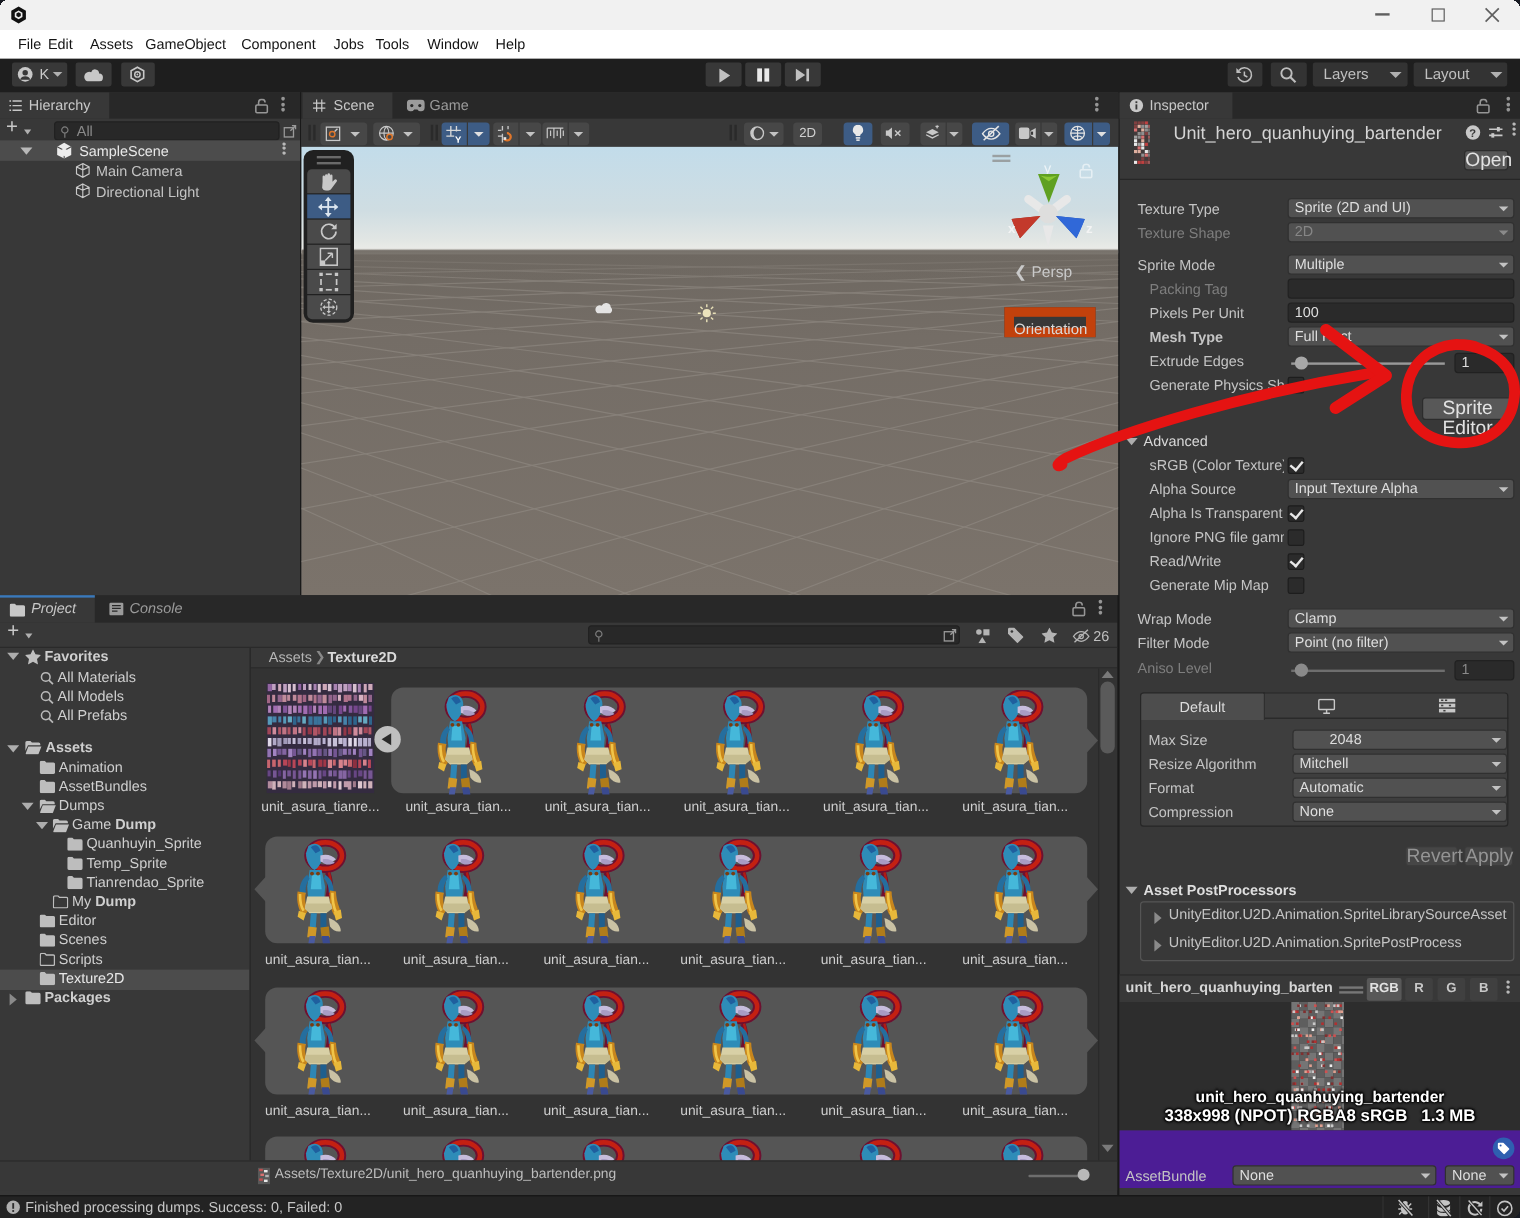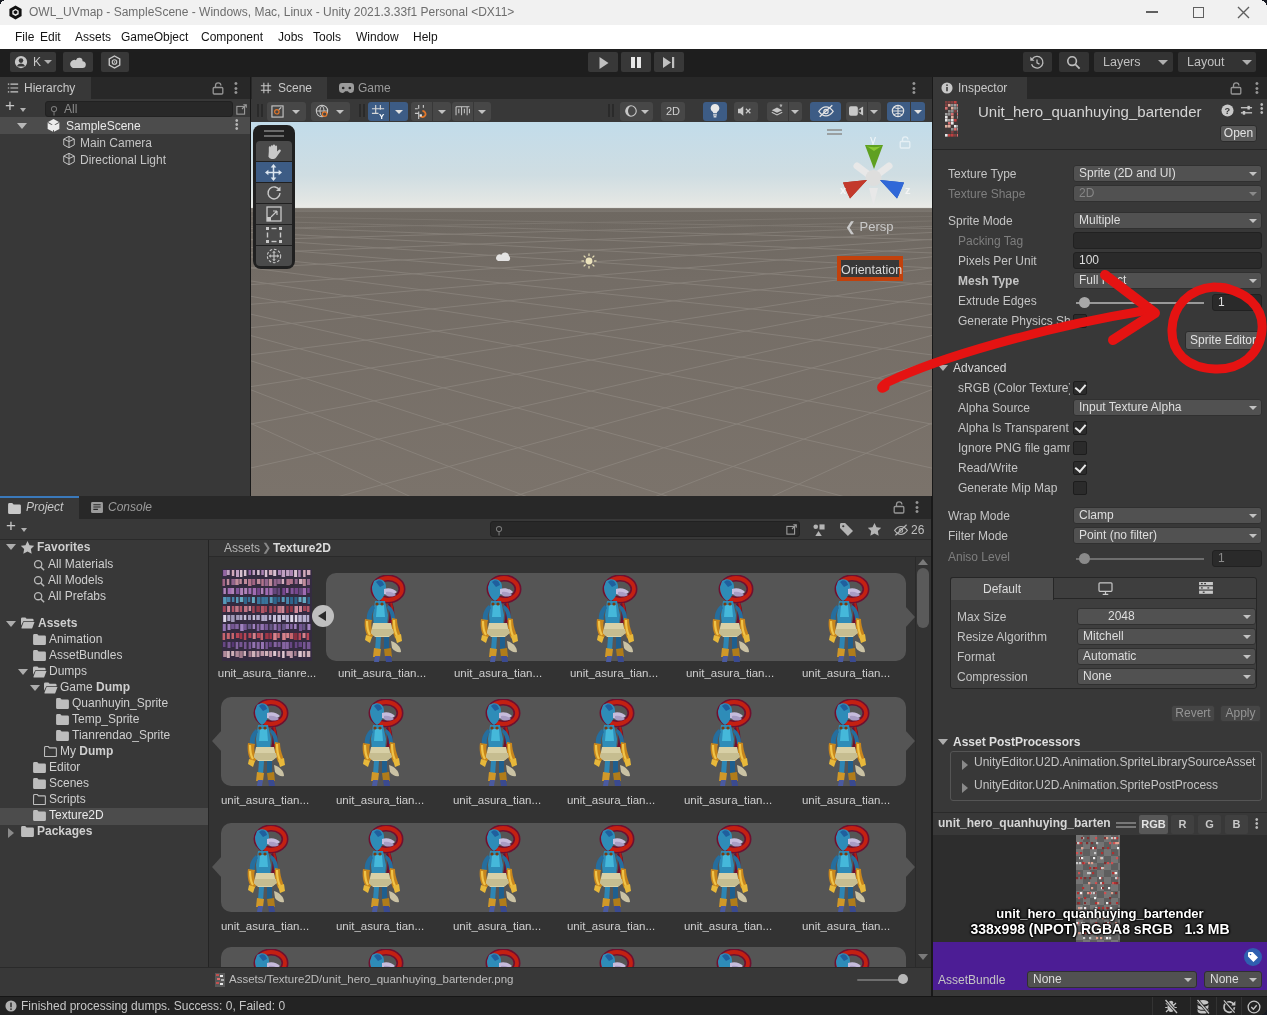--- a/index.html
+++ b/index.html
@@ -17,21 +17,21 @@
 .tab.inactive{background:transparent;color:#9b9b9b;}
 .panel{position:absolute;background:#383838;}
 .lbl{position:absolute;font-size:12px;color:#c4c4c4;white-space:nowrap;}
 .lbl.dis{color:#7e7e7e;}
 .drop{position:absolute;height:17px;background:#515151;border:1px solid #303030;border-radius:3px;box-sizing:border-box;color:#dedede;font-size:12px;line-height:15px;padding-left:5px;white-space:nowrap;overflow:hidden;}
 .drop.dis{color:#868686;}
 .drop .ar{position:absolute;right:4px;top:6px;width:0;height:0;border-left:4px solid transparent;border-right:4px solid transparent;border-top:4px solid #c2c2c2;}
 .field{position:absolute;height:17px;background:#2a2a2a;border:1px solid #212121;border-radius:3px;box-sizing:border-box;color:#dedede;font-size:12px;line-height:15px;padding-left:5px;}
 .chk{position:absolute;width:14px;height:14px;background:#2b2b2b;border:1px solid #1d1d1d;border-radius:2px;box-sizing:border-box;}
 .chk.on::after{content:"";position:absolute;left:3px;top:0px;width:5px;height:8px;border:solid #e8e8e8;border-width:0 2px 2px 0;transform:rotate(40deg);}
-.btn{position:absolute;background:#585858;border:1px solid #2c2c2c;border-radius:3px;box-sizing:border-box;color:#e2e2e2;font-size:12px;text-align:center;}
+.btn{position:absolute;background:#585858;border:1px solid #2c2c2c;border-radius:3px;box-sizing:border-box;color:#e2e2e2;font-size:16px;text-align:center;}
 .fold{position:absolute;width:0;height:0;border-left:5px solid transparent;border-right:5px solid transparent;border-top:6px solid #adadad;}
 .foldr{position:absolute;width:0;height:0;border-top:5px solid transparent;border-bottom:5px solid transparent;border-left:6px solid #8a8a8a;}
 
 #statusbar{left:0;top:996px;width:1267px;height:19px;background:#232323;border-top:1px solid #161616;box-sizing:border-box;}
 </style>
 </head>
 <body>
 <div id="root">
 <svg width="0" height="0" style="position:absolute">
 <defs>
@@ -68,21 +68,20 @@
 </g>
 </defs>
 </svg>
 
 <div class="abs" id="titlebar">
   <svg class="abs" style="left:8px;top:5px" width="15" height="15" viewBox="0 0 32 32">
         <path fill="#111" d="M16 1 29 8.5v15L16 31 3 23.5v-15z"></path>
         <path fill="#eee" d="M16 8.2 22.8 12v7.6L16 23.4 9.2 19.6V12z"></path>
         <path fill="#111" d="M16 11.1 19.9 13.3v4.4L16 19.9 12.1 17.7v-4.4z"></path>
       </svg>
-  <span class="abs" style="left:29px;top:5px;font-size:12px;">OWL_UVmap - SampleScene - Windows, Mac, Linux - Unity 2021.3.33f1 Personal &lt;DX11&gt;</span>
   <div class="abs" style="left:1146px;top:11px;width:12px;height:1.5px;background:#5f5f5f"></div>
   <div class="abs" style="left:1193px;top:7px;width:9px;height:9px;border:1.5px solid #5f5f5f"></div>
   <svg class="abs" style="left:1237px;top:6px" width="13" height="13" viewBox="0 0 13 13">
         <path d="M1 1 12 12 M12 1 1 12" stroke="#5f5f5f" stroke-width="1.4"></path>
       </svg>
 </div>
 
 <div class="abs" id="menubar">
   <span class="menuitem" style="left:15px">File</span>
   <span class="menuitem" style="left:40px">Edit</span>
@@ -457,21 +456,21 @@
       <path fill="#1f4fae" d="M41 50 65 52.5l-7 16z"></path>
       <path fill="#3068d8" d="M41 50 65 52.5c-2 6-5 12-7 16z"></path>
       <text x="1" y="64" fill="#f4f4f4" font-size="11" font-weight="bold" font-family="Liberation Sans">x</text>
       <text x="66" y="64" fill="#f4f4f4" font-size="11" font-weight="bold" font-family="Liberation Sans">z</text>
     </svg>
     <svg class="abs" style="left:648px;top:14px" width="12" height="13" viewBox="0 0 12 13" opacity="0.55">
           <rect x="1.2" y="5.5" width="9.6" height="6.5" rx="1" fill="none" stroke="#ffffff" stroke-width="1.3"></rect>
           <path d="M3.5 5.5V3.5a2.7 2.7 0 0 1 5.4 0" fill="none" stroke="#ffffff" stroke-width="1.3"></path>
         </svg>
     <span class="abs" style="left:594px;top:97px;font-size:13px;color:#c9c9c9;">❮&nbsp;Persp</span>
-    <div class="abs" style="left:586px;top:134px;width:66px;height:25px;background:#383838;border:4px solid #c2410c;box-sizing:border-box;color:#dadada;font-size:12.5px;text-align:center;line-height:21px;">Orientation</div>
+    <div class="abs" style="left:586px;top:134px;width:76px;height:25px;background:#383838;border:8px solid #c2410c;box-sizing:border-box;color:#dadada;font-size:12.5px;text-align:center;line-height:21px;">Orientation</div>
   </div>
 </div>
 
 <div class="panel" id="project" style="left:0;top:496px;width:931px;height:500px;">
   <div class="tabbar" style="height:23px;font-style:italic;">
     <div class="tab" style="left:0;width:79px;height:23px;border-top:2px solid #3a79bb;box-sizing:border-box;line-height:19px;">
       <svg class="abs" style="left:8px;top:5px" width="13" height="11" viewBox="0 0 14 12">
             <path fill="#c8c8c8" d="M0 1.5A1.5 1.5 0 0 1 1.5 0h3L6 1.5h6.5A1.5 1.5 0 0 1 14 3v7.5A1.5 1.5 0 0 1 12.5 12h-11A1.5 1.5 0 0 1 0 10.5z"></path>
           </svg>
       <span style="padding-left:26px">Project</span>

